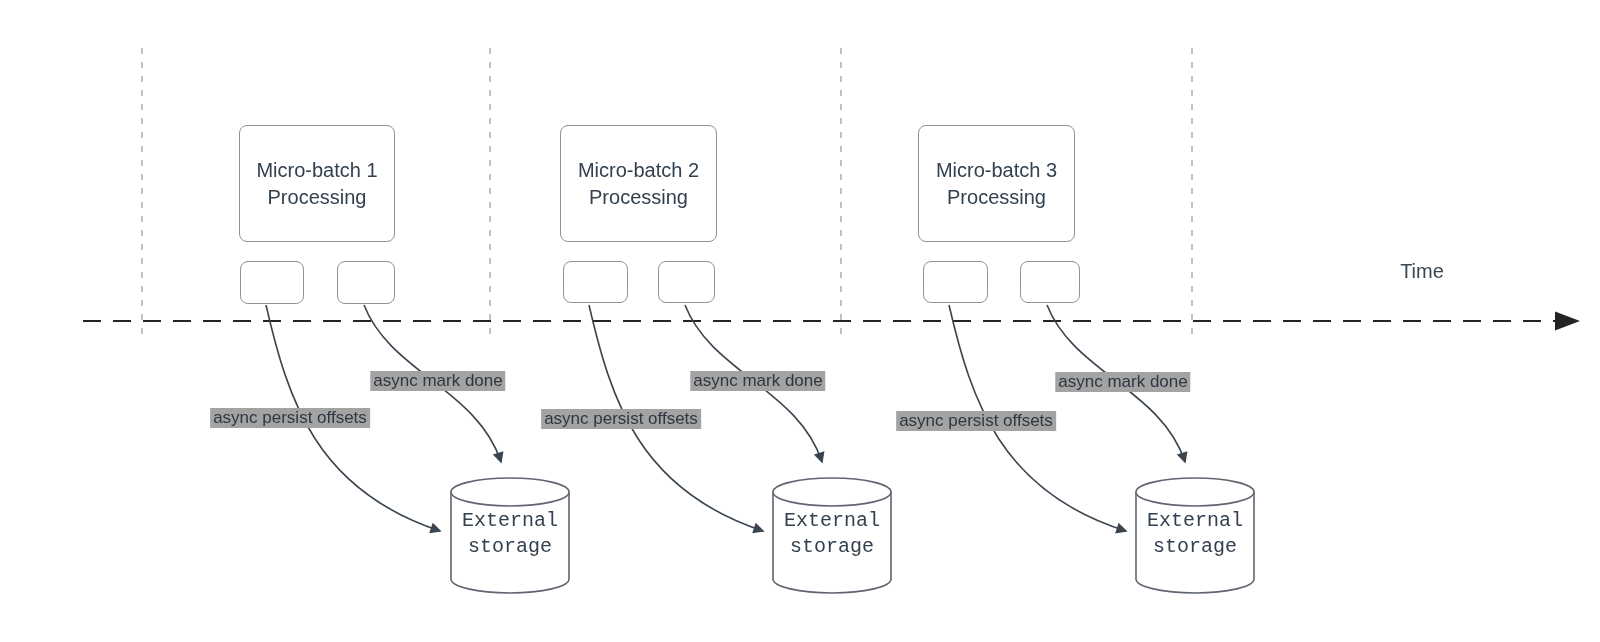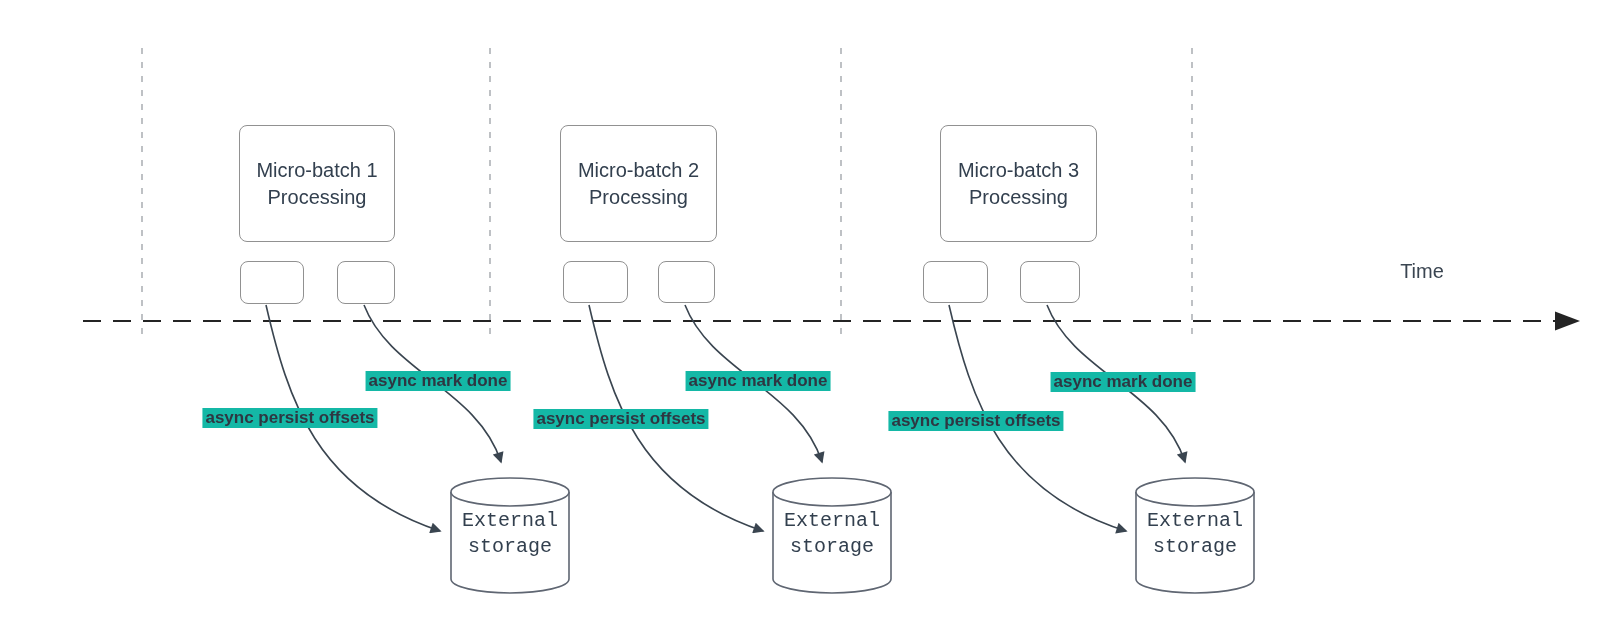--- a/index.html
+++ b/index.html
@@ -13,22 +13,22 @@
     border:1.5px solid #919191;border-radius:8px;background:#ffffff;
     display:flex;flex-direction:column;align-items:center;justify-content:center;
     font-size:20px;line-height:27px;color:#33404f;text-align:center;
   }
   .mini-box{
     position:absolute;box-sizing:border-box;
     border:1.5px solid #919191;border-radius:8px;background:#ffffff;
   }
   .arrow-label{
     position:absolute;transform:translate(-50%,-50%);
-    font-size:17px;font-weight:bold;color:#2e3742;white-space:nowrap;
-    background:#14b8a6;padding:0 3px;line-height:20px;
+    font-size:17px;font-weight:normal;color:#2e3742;white-space:nowrap;
+    background:#a3a3a3;padding:0 3px;line-height:20px;
   }
   .storage-label{
     position:absolute;transform:translate(-50%,-50%);
     font-size:20px;line-height:26px;color:#33404f;text-align:center;white-space:nowrap;font-family:Liberation Mono, monospace;
   }
   .time-label{
     position:absolute;transform:translate(-50%,-50%);
     font-size:20px;color:#3a4551;white-space:nowrap;
   }
 </style>
@@ -94,21 +94,21 @@
   </div>
   <div class="mini-box" style="left:563px;top:261px;width:65px;height:42px;"></div>
   <div class="mini-box" style="left:658px;top:261px;width:57px;height:42px;"></div>
   <div class="arrow-label" style="left:621px;top:419px;">async persist offsets</div>
   <div class="arrow-label" style="left:758px;top:381px;">async mark done</div>
   <div class="storage-label" style="left:832px;top:534px;">
     <div>External</div>
     <div>storage</div>
   </div>
 
-  <div class="proc-box" style="left:940px;top:125px;width:157px;height:117px;">
+  <div class="proc-box" style="left:918px;top:125px;width:157px;height:117px;">
     <span>Micro-batch 3</span>
     <span>Processing</span>
   </div>
   <div class="mini-box" style="left:923px;top:261px;width:65px;height:42px;"></div>
   <div class="mini-box" style="left:1020px;top:261px;width:60px;height:42px;"></div>
   <div class="arrow-label" style="left:976px;top:421px;">async persist offsets</div>
   <div class="arrow-label" style="left:1123px;top:382px;">async mark done</div>
   <div class="storage-label" style="left:1195px;top:534px;">
     <div>External</div>
     <div>storage</div>

